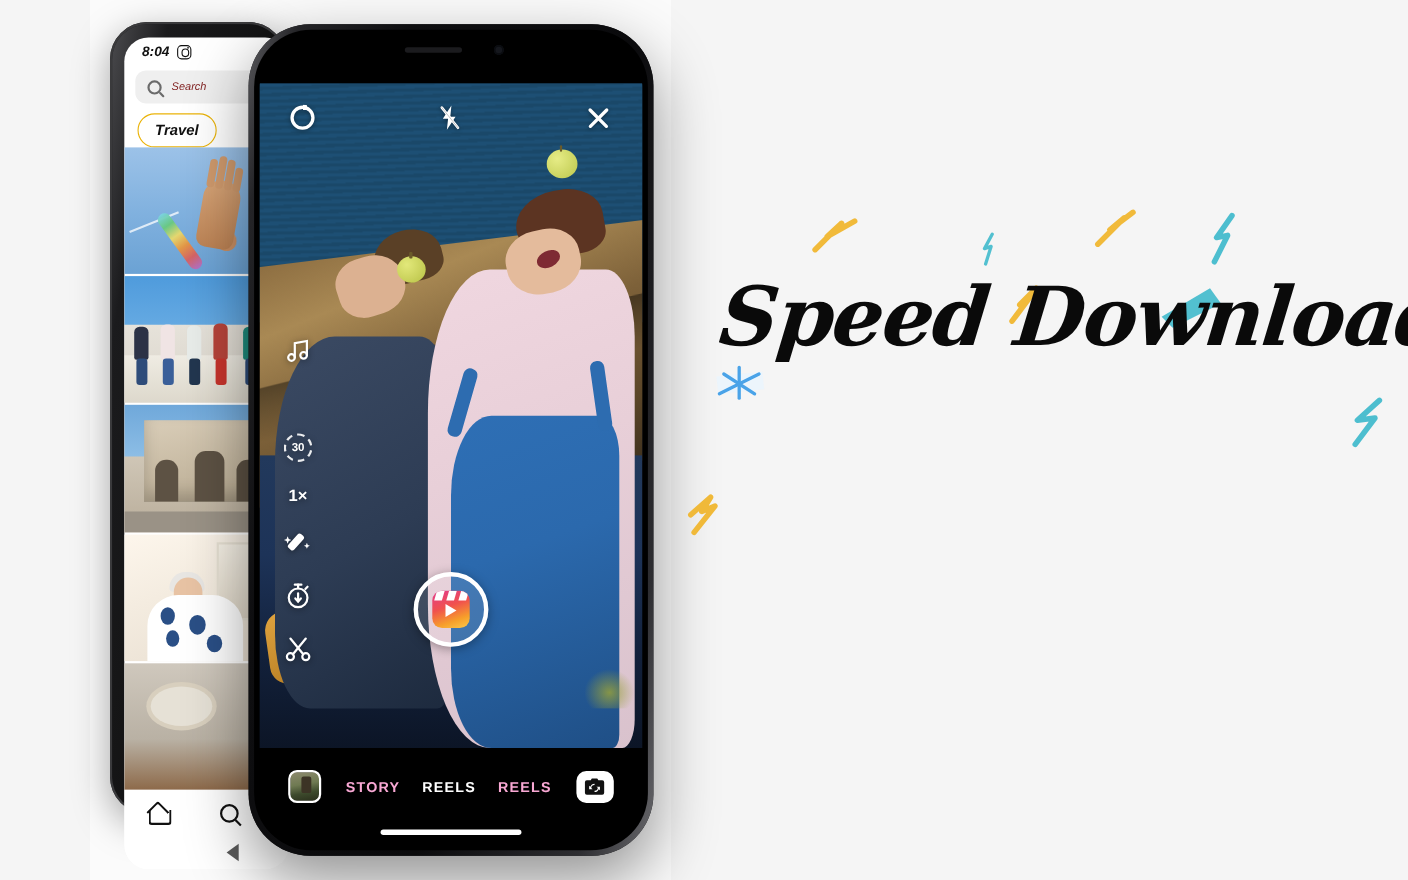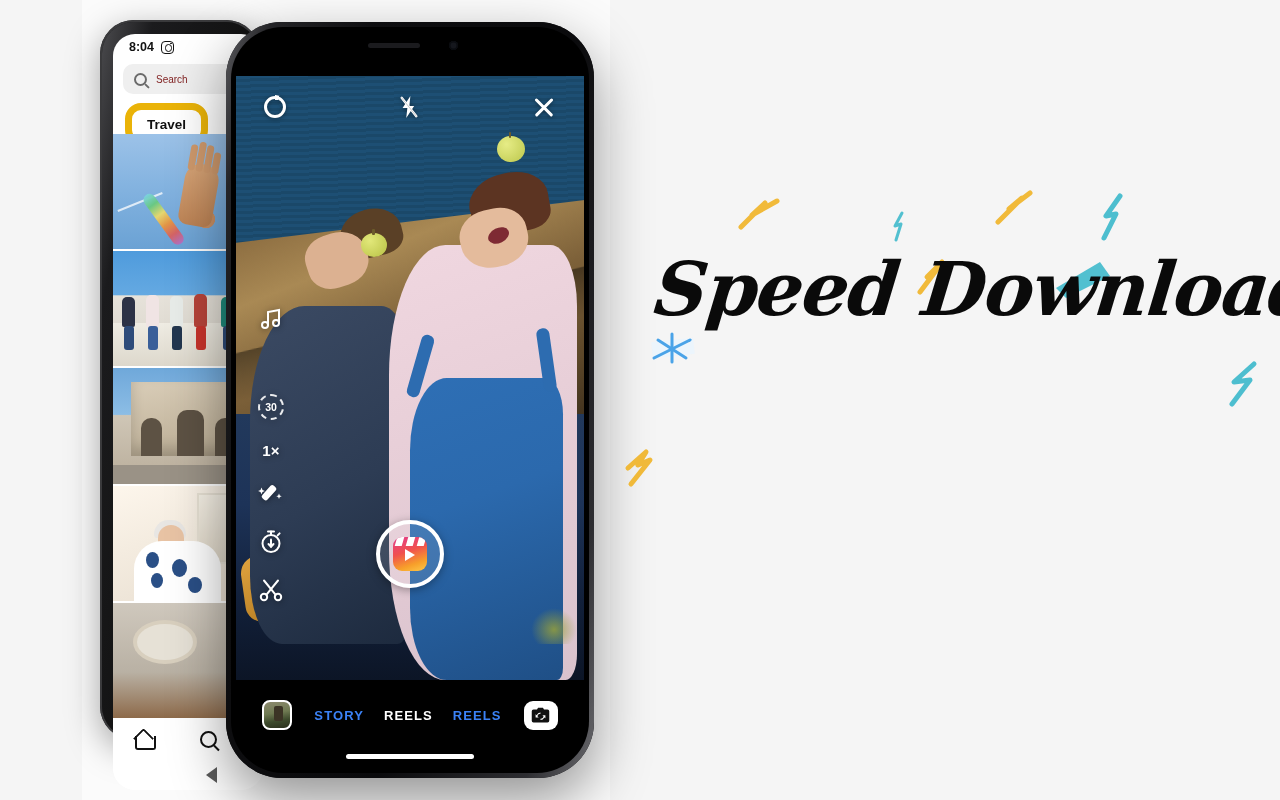--- a/index.html
+++ b/index.html
@@ -21,41 +21,41 @@
     position:absolute; left:100px; top:20px; width:160px; height:720px;
     background:#1d1d1f; border-radius:34px;
     box-shadow: 0 10px 34px rgba(0,0,0,.35), inset 0 0 0 2px #3a3a3c;
   }
   .phone-back .bezel-hl{
     position:absolute; inset:2px; border-radius:32px;
     background:linear-gradient(100deg,#4a4a4d 0%,#1b1b1d 18%,#111 60%,#3c3c3f 100%);
   }
   .back-screen{
     position:absolute; left:13px; top:14px; width:150px; height:756px;
-    background:#fff; border-radius:22px; overflow:hidden;
+    background:#fff; border-radius:22px; overflow:hidden;font-style:italic;
   }
   .bs-status{
     height:26px; display:flex; align-items:center; gap:7px;
     padding:0 0 0 16px; color:#111; font-size:12.5px; font-weight:600;
   }
   .ig-glyph{ width:13px;height:13px;border:1.7px solid #111;border-radius:4px;position:relative;}
   .ig-glyph:before{content:"";position:absolute;left:2.8px;top:2.8px;width:5.4px;height:5.4px;border:1.6px solid #111;border-radius:50%;}
   .ig-glyph:after{content:"";position:absolute;right:1.4px;top:1.2px;width:1.7px;height:1.7px;background:#111;border-radius:50%;}
 
   .bs-search{
     margin:4px 10px 0 10px; height:30px; background:#efefef; border-radius:10px;
     display:flex; align-items:center; gap:9px; padding:0 11px;
   }
   .mag{ width:13px;height:13px;border:2px solid #6b6b6b;border-radius:50%;position:relative;flex:none;}
   .mag:after{content:"";position:absolute;right:-5px;bottom:-3px;width:6px;height:2px;background:#6b6b6b;transform:rotate(45deg);border-radius:1px;}
   .bs-search span{ color:#7f1d1d; font-size:10px; white-space:nowrap;}
 
   .bs-chips{ padding:9px 10px 9px 12px; display:flex; gap:8px; }
   .chip{
-    border:7px solid #eab308; border-radius:16px; padding:7px 15px;
+    border:1px solid #eab308; border-radius:16px; padding:7px 15px;
     font-size:13.5px; font-weight:700; color:#111; background:#fff; white-space:nowrap;
   }
 
   .bs-grid{ position:absolute; left:0; right:0; top:100px; bottom:72px; display:flex; flex-direction:column; gap:2px; }
   .ph{ flex:1 1 0; position:relative; overflow:hidden; }
 
   
   .ph1{ background:
       radial-gradient(circle at 62% 74%, #c98f63 0 7%, transparent 7.5%),
       linear-gradient(180deg,#9cc2e8 0%,#7fb0de 55%,#6ba2d4 100%); }
@@ -239,21 +239,21 @@
     border-top:6px solid transparent;border-bottom:6px solid transparent;border-left:10px solid #fff;}
 
   .pf-bottom{
     position:absolute; left:0; right:0; bottom:0; height:88px; background:#000; z-index:6;
     display:flex; align-items:center; justify-content:space-between; padding:0 26px 18px 26px;
   }
   .thumb{ width:30px;height:30px;border-radius:8px; border:2px solid #fff; overflow:hidden;
     background:linear-gradient(170deg,#8d8a6e 0%,#6f7a52 42%,#3d4a2c 70%,#2a2f1c 100%); position:relative;}
   .thumb:after{content:"";position:absolute;right:7px;top:4px;width:9px;height:15px;background:#3c3425;border-radius:2px;}
   .modes{ display:flex; align-items:center; gap:20px; }
-  .mode{ font-size:13px; letter-spacing:1.1px; color:#3b82f6; font-weight:600;}
+  .mode{ font-size:13px; letter-spacing:1.1px; color:#f9a8d4; font-weight:600;}
   .mode.active{ color:#fff; font-weight:800; }
   .flipbtn{ width:34px;height:29px;border-radius:9px;background:#fff;display:flex;align-items:center;justify-content:center;}
   .home-bar{ position:absolute; left:50%; transform:translateX(-50%); bottom:9px; width:128px;height:5px;background:#fff;border-radius:3px; z-index:7;}
 
   
   .headline{
     position:absolute; left:655px; top:252px; width:480px;
     font-family:"DejaVu Serif", serif;
     font-size:74px; font-weight:700; font-style:italic; color:#0a0a0a;
     letter-spacing:-1.5px; line-height:1; white-space:nowrap;

